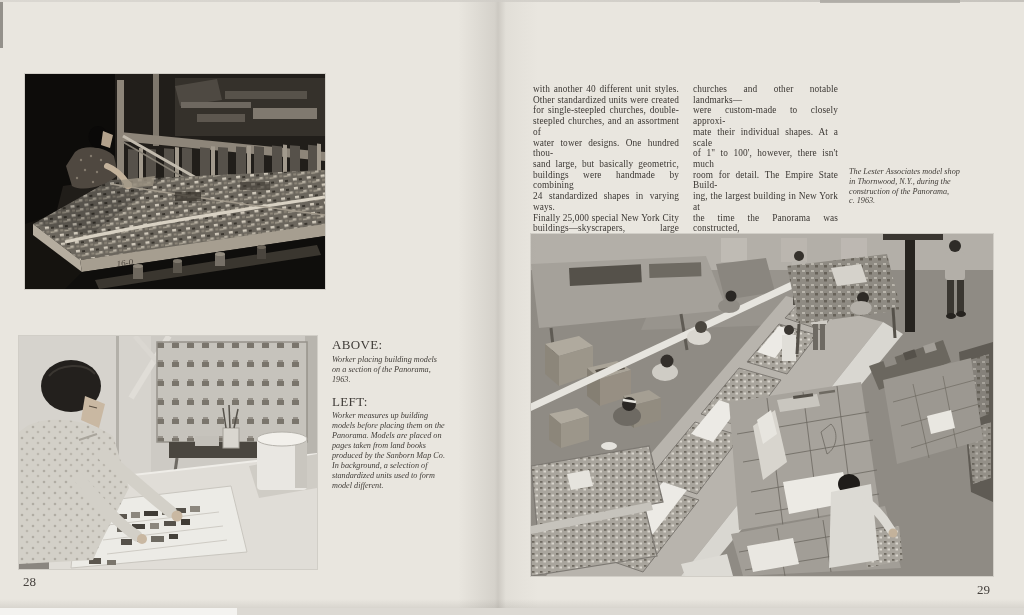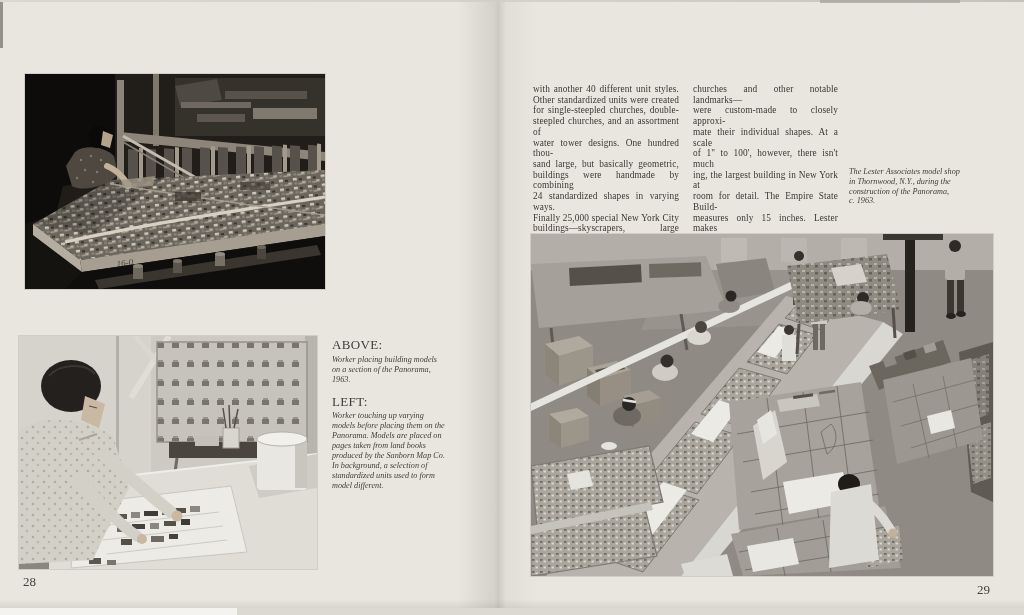--- a/index.html
+++ b/index.html
@@ -242,21 +242,21 @@
 
     <div class="captions">
       <div class="cap-label">ABOVE:</div>
       <div class="cap">
           <div class="tline tlast">Worker placing building models</div>
           <div class="tline tlast">on a section of the Panorama,</div>
           <div class="tline tlast">1963.</div>
         </div>
       <div class="cap-label second">LEFT:</div>
       <div class="cap">
-          <div class="tline tlast">Worker touching up varying</div>
+          <div class="tline tlast">Worker measures up building</div>
           <div class="tline tlast">models before placing them on the</div>
           <div class="tline tlast">Panorama. Models are placed on</div>
           <div class="tline tlast">pages taken from land books</div>
           <div class="tline tlast">produced by the Sanborn Map Co.</div>
           <div class="tline tlast">In background, a selection of</div>
           <div class="tline tlast">standardized units used to form</div>
           <div class="tline tlast">model different.</div>
         </div>
     </div>
 
@@ -277,22 +277,23 @@
         <div class="tline">Finally 25,000 special New York City</div>
         <div class="tline">buildings—skyscrapers, large factories,</div>
         <div class="tline">colleges, hospitals, museums, major</div>
       </div>
 
     <div class="bodycol col2">
         <div class="tline">churches and other notable landmarks—</div>
         <div class="tline">were custom-made to closely approxi-</div>
         <div class="tline">mate their individual shapes. At a scale</div>
         <div class="tline">of 1" to 100', however, there isn't much</div>
+        <div class="tline">room for detail. The Empire State Build-</div>
         <div class="tline">ing, the largest building in New York at</div>
-        <div class="tline">room for detail. The Empire State Build-</div>
+        <div class="tline">the time the Panorama was constructed,</div>
         <div class="tline">measures only 15 inches. Lester makes</div>
         <div class="tline">no attempt to accurately portray win-</div>
         <div class="tline">dows, relying instead on standardized</div>
         <div class="tline tlast">stencils.</div>
       </div>
 
     <div class="cap photo-cap">
         <div class="tline tlast">The Lester Associates model shop</div>
         <div class="tline tlast">in Thornwood, N.Y., during the</div>
         <div class="tline tlast">construction of the Panorama,</div>

